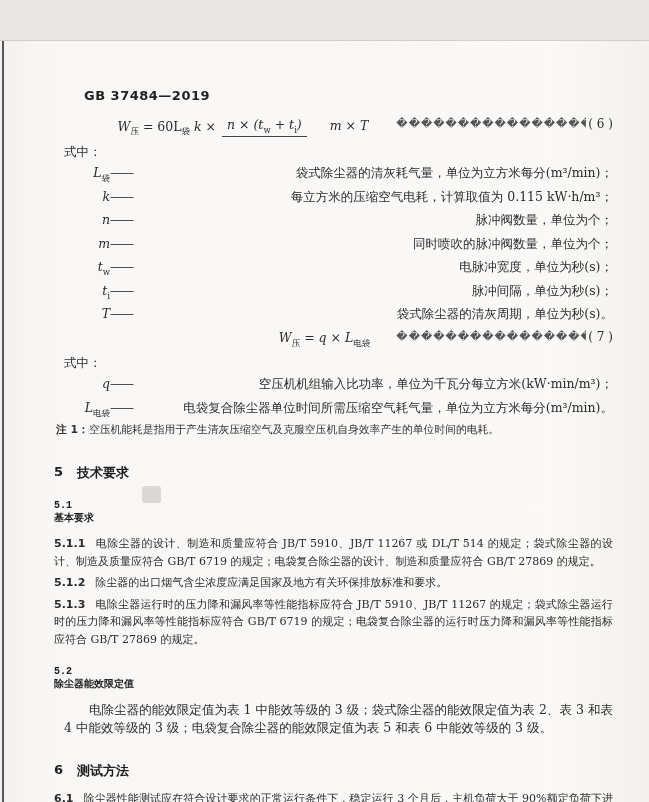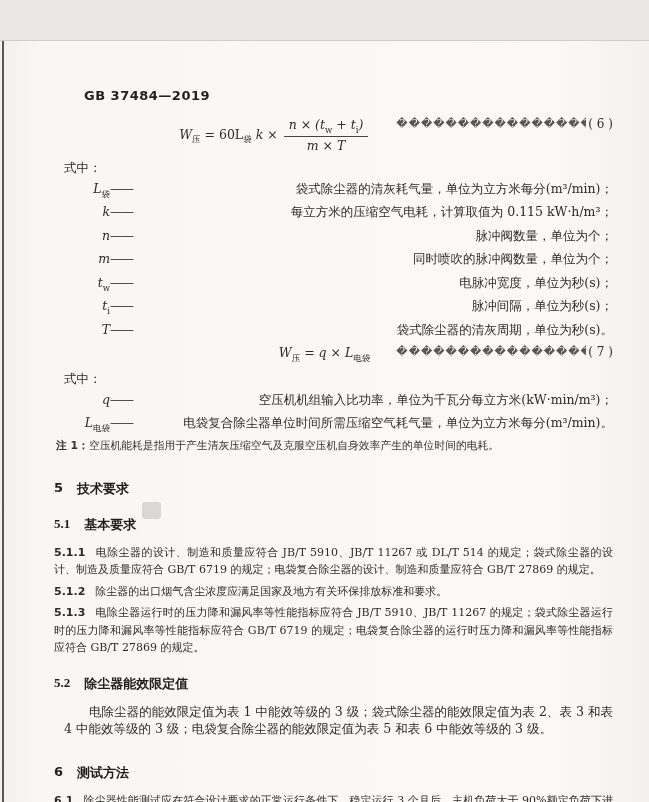--- a/index.html
+++ b/index.html
@@ -31,22 +31,22 @@
   }
   
   .formula-row{
     display:flex;justify-content:flex-end;
     font-size:12.5px;margin:2px 0 6px 0;
   }
   .formula-body{font-style:italic;white-space:nowrap;}
   .formula-body .rm{font-style:normal;}
   sub{font-size:8.5px;font-style:normal;}
   .frac{
-    display:inline-flex;flex-direction:column;vertical-align:middle;
-    text-align:center;margin:0 2px;line-height:1.25;
+    display:inline-flex;flex-direction:row;vertical-align:middle;
+    text-align:center;margin:0 2px;line-height:1.25;gap:23px;
   }
   .frac .num{border-bottom:1px solid #444;padding:0 5px 1px 5px;}
   .frac .den{padding-top:1px;}
   .leader{
     font-style:normal;letter-spacing:1px;color:#555;font-size:11px;
     margin-left:26px;white-space:nowrap;overflow:hidden;max-width:190px;
   }
   .eq-tag{font-style:normal;font-size:12px;margin-left:2px;white-space:nowrap;}
   .spacer{flex:1;}
   
@@ -64,23 +64,23 @@
     font-size:10.8px;line-height:16px;color:#333;margin-left:-8px;
   }
   .note .note-label{font-family:"DejaVu Sans","Liberation Sans",sans-serif;font-weight:bold;}
   
   .h1{
     font-family:"DejaVu Sans","Liberation Sans",sans-serif;
     font-weight:bold;font-size:13px;margin:26px 0 10px -10px;color:#1e1e1e;
     display:flex;
   }
   .h2{
-    font-family:Liberation Serif, serif;
-    font-weight:bold;font-size:13px;margin:18px 0 10px -10px;color:#1e1e1e;
-    display:flex;position:relative;
+    font-family:Liberation Mono, monospace;
+    font-weight:bold;font-size:10px;margin:18px 0 10px -10px;color:#1e1e1e;
+    display:flex;position:relative;flex-direction:column;
   }
   .h-num{margin-right:14px;}
   .para{
     font-size:11px;line-height:17.5px;text-align:justify;
     margin:0 0 4px -10px;
   }
   .para .p-num{
     font-family:"DejaVu Sans","Liberation Sans",sans-serif;
     font-weight:bold;margin-right:10px;
   }

